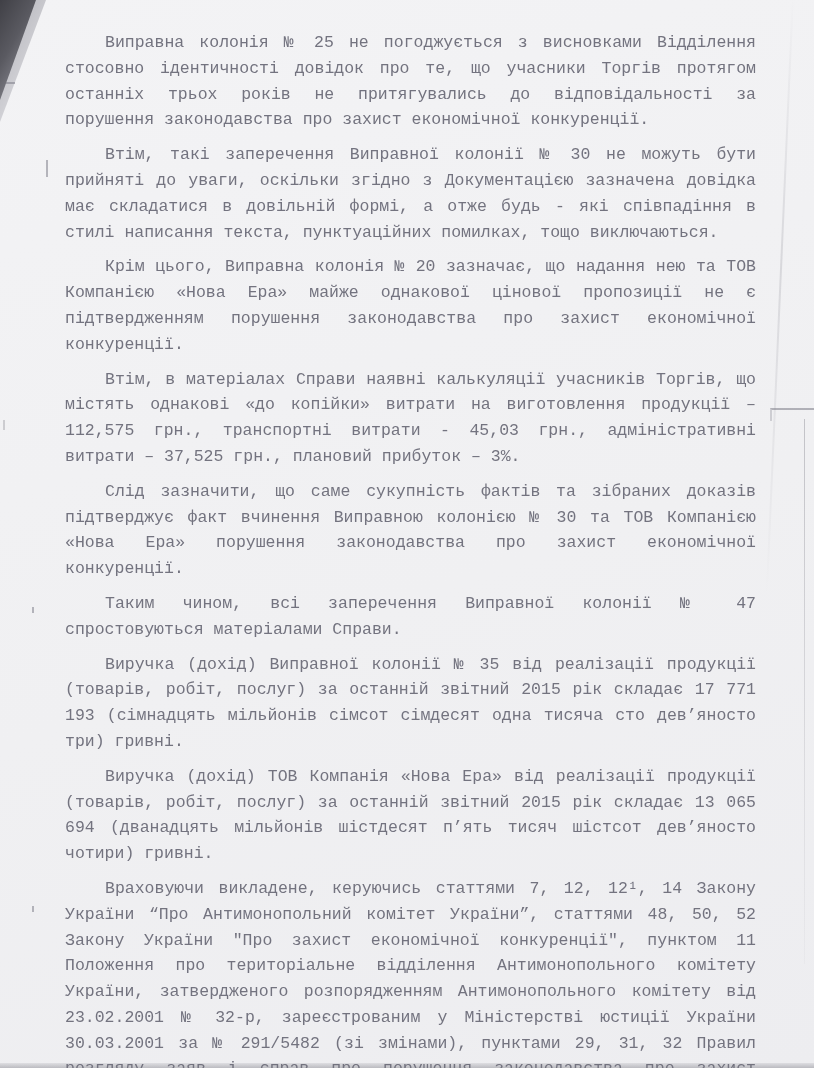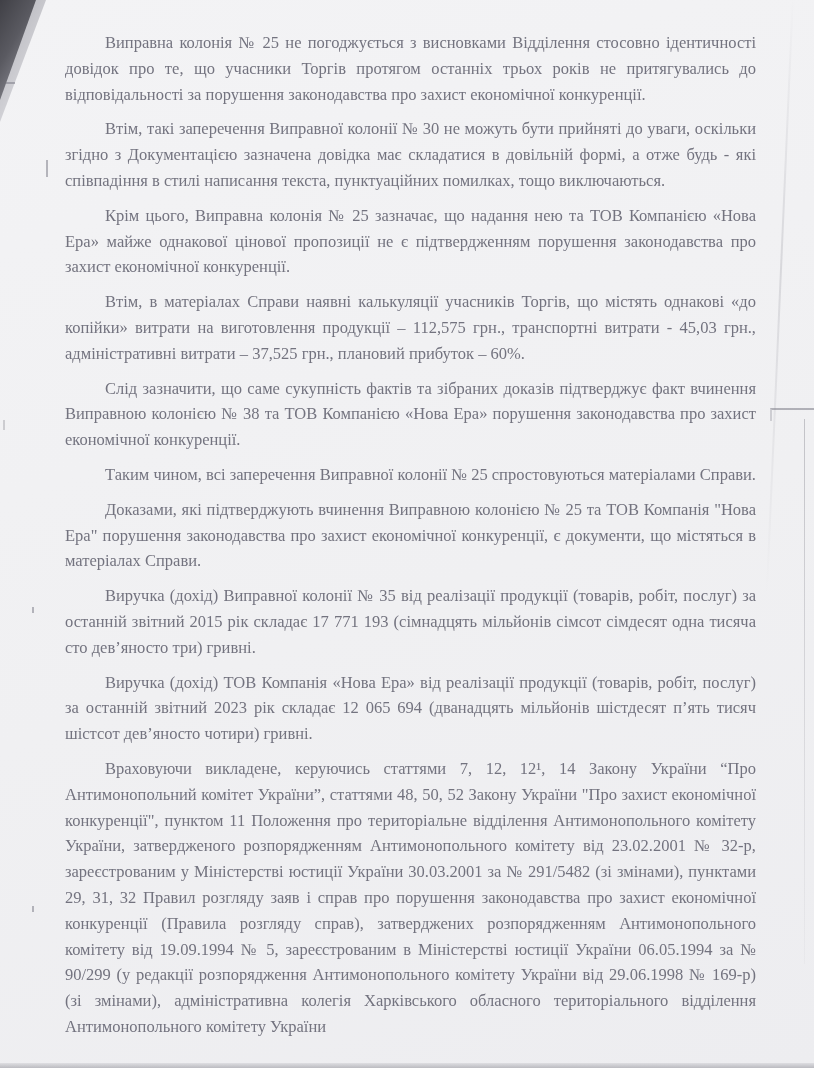--- a/index.html
+++ b/index.html
@@ -11,20 +11,21 @@
     height: 1068px;
     overflow: hidden;
     font-family: "Liberation Serif", serif;
   }
   .page {
     position: relative;
     width: 814px;
     height: 1068px;
     background: linear-gradient(160deg, #f3f3f5 0%, #f0f0f2 55%, #ededf0 100%);
     overflow: hidden;
+    font-family: Liberation Mono, monospace;
   }
   .text-block {
     position: absolute;
     left: 65px;
     top: 30px;
     width: 691px;
     color: #73737f;
     font-size: 16.5px;
     line-height: 25.8px;
     text-align: justify;
@@ -91,24 +92,23 @@
   <div class="bottom-strip"></div>
   <div class="tick tick-1"></div>
   <div class="tick tick-2"></div>
   <div class="tick tick-3"></div>
   <div class="tick tick-4"></div>
   <div class="tick tick-5"></div>
 
   <main class="text-block">
     <p class="para">Виправна колонія № 25 не погоджується з висновками Відділення стосовно ідентичності довідок про те, що учасники Торгів протягом останніх трьох років не притягувались до відповідальності за порушення законодавства про захист економічної конкуренції.</p>
     <p class="para">Втім, такі заперечення Виправної колонії № 30 не можуть бути прийняті до уваги, оскільки згідно з Документацією зазначена довідка має складатися в довільній формі, а отже будь - які співпадіння в стилі написання текста, пунктуаційних помилках, тощо виключаються.</p>
-    <p class="para">Крім цього, Виправна колонія № 25 зазначає, що надання нею та ТОВ Компанією «Нова Ера» майже однакової цінової пропозиції не є підтвердженням порушення законодавства про захист економічної конкуренції.</p>
-    <p class="para">Втім, в матеріалах Справи наявні калькуляції учасників Торгів, що містять однакові «до копійки» витрати на виготовлення продукції – 112,575 грн., транспортні витрати - 45,03 грн., адміністративні витрати – 37,525 грн., плановий прибуток – 60%.</p>
-    <p class="para">Слід зазначити, що саме сукупність фактів та зібраних доказів підтверджує факт вчинення Виправною колонією № 38 та ТОВ Компанією «Нова Ера» порушення законодавства про захист економічної конкуренції.</p>
-    <p class="para">Таким чином, всі заперечення Виправної колонії № 25 спростовуються матеріалами Справи.</p>
-    <p class="para">Доказами, які підтверджують вчинення Виправною колонією № 25 та ТОВ Компанія "Нова Ера" порушення законодавства про захист економічної конкуренції, є документи, що містяться в матеріалах Справи.</p>
+    <p class="para">Крім цього, Виправна колонія № 20 зазначає, що надання нею та ТОВ Компанією «Нова Ера» майже однакової цінової пропозиції не є підтвердженням порушення законодавства про захист економічної конкуренції.</p>
+    <p class="para">Втім, в матеріалах Справи наявні калькуляції учасників Торгів, що містять однакові «до копійки» витрати на виготовлення продукції – 112,575 грн., транспортні витрати - 45,03 грн., адміністративні витрати – 37,525 грн., плановий прибуток – 3%.</p>
+    <p class="para">Слід зазначити, що саме сукупність фактів та зібраних доказів підтверджує факт вчинення Виправною колонією № 30 та ТОВ Компанією «Нова Ера» порушення законодавства про захист економічної конкуренції.</p>
+    <p class="para">Таким чином, всі заперечення Виправної колонії № 47 спростовуються матеріалами Справи.</p>
     <p class="para">Виручка (дохід) Виправної колонії № 35 від реалізації продукції (товарів, робіт, послуг) за останній звітний 2015 рік складає 17 771 193 (сімнадцять мільйонів сімсот сімдесят одна тисяча сто дев’яносто три) гривні.</p>
-    <p class="para">Виручка (дохід) ТОВ Компанія «Нова Ера» від реалізації продукції (товарів, робіт, послуг) за останній звітний 2023 рік складає 12 065 694 (дванадцять мільйонів шістдесят п’ять тисяч шістсот дев’яносто чотири) гривні.</p>
+    <p class="para">Виручка (дохід) ТОВ Компанія «Нова Ера» від реалізації продукції (товарів, робіт, послуг) за останній звітний 2015 рік складає 13 065 694 (дванадцять мільйонів шістдесят п’ять тисяч шістсот дев’яносто чотири) гривні.</p>
     <p class="para">Враховуючи викладене, керуючись статтями 7, 12, 12¹, 14 Закону України “Про Антимонопольний комітет України”, статтями 48, 50, 52 Закону України "Про захист економічної конкуренції", пунктом 11 Положення про територіальне відділення Антимонопольного комітету України, затвердженого розпорядженням Антимонопольного комітету від 23.02.2001 № 32-р, зареєстрованим у Міністерстві юстиції України 30.03.2001 за  № 291/5482 (зі змінами), пунктами 29, 31, 32 Правил розгляду заяв і справ про порушення законодавства про захист економічної конкуренції (Правила розгляду справ), затверджених розпорядженням Антимонопольного комітету від 19.09.1994 № 5, зареєстрованим в Міністерстві юстиції України 06.05.1994 за № 90/299 (у редакції розпорядження Антимонопольного комітету України від 29.06.1998 № 169-р) (зі змінами), адміністративна колегія Харківського обласного територіального відділення Антимонопольного комітету України</p>
 
   </main>
 
 </div>
 
 </body></html>

